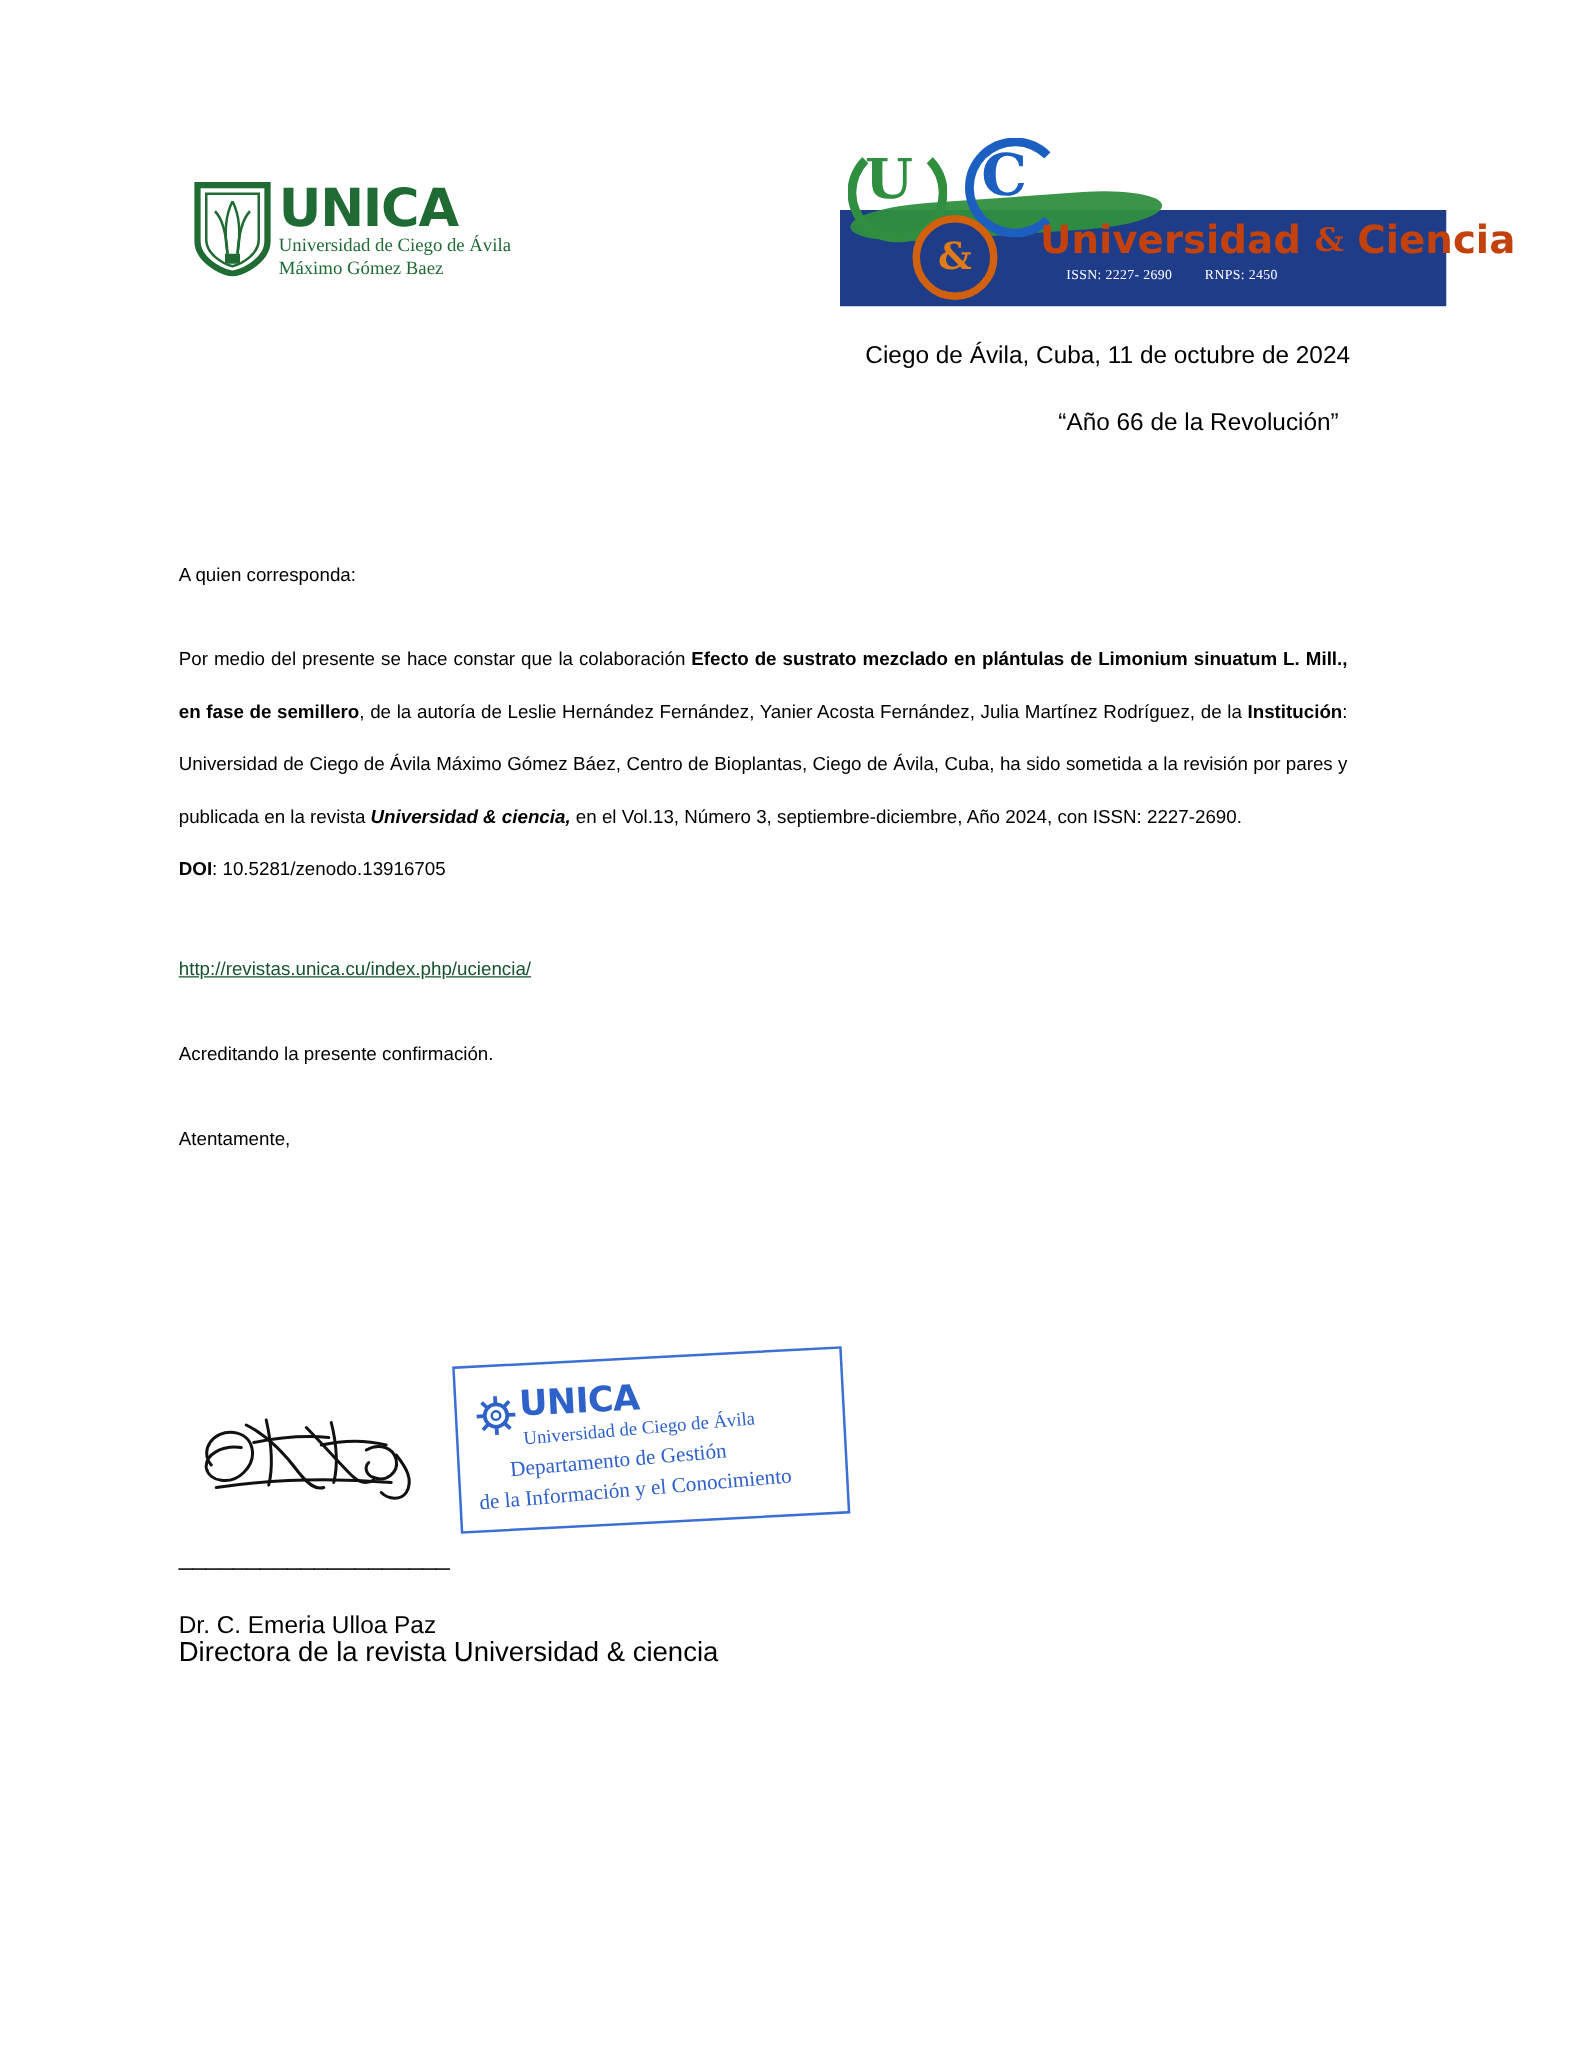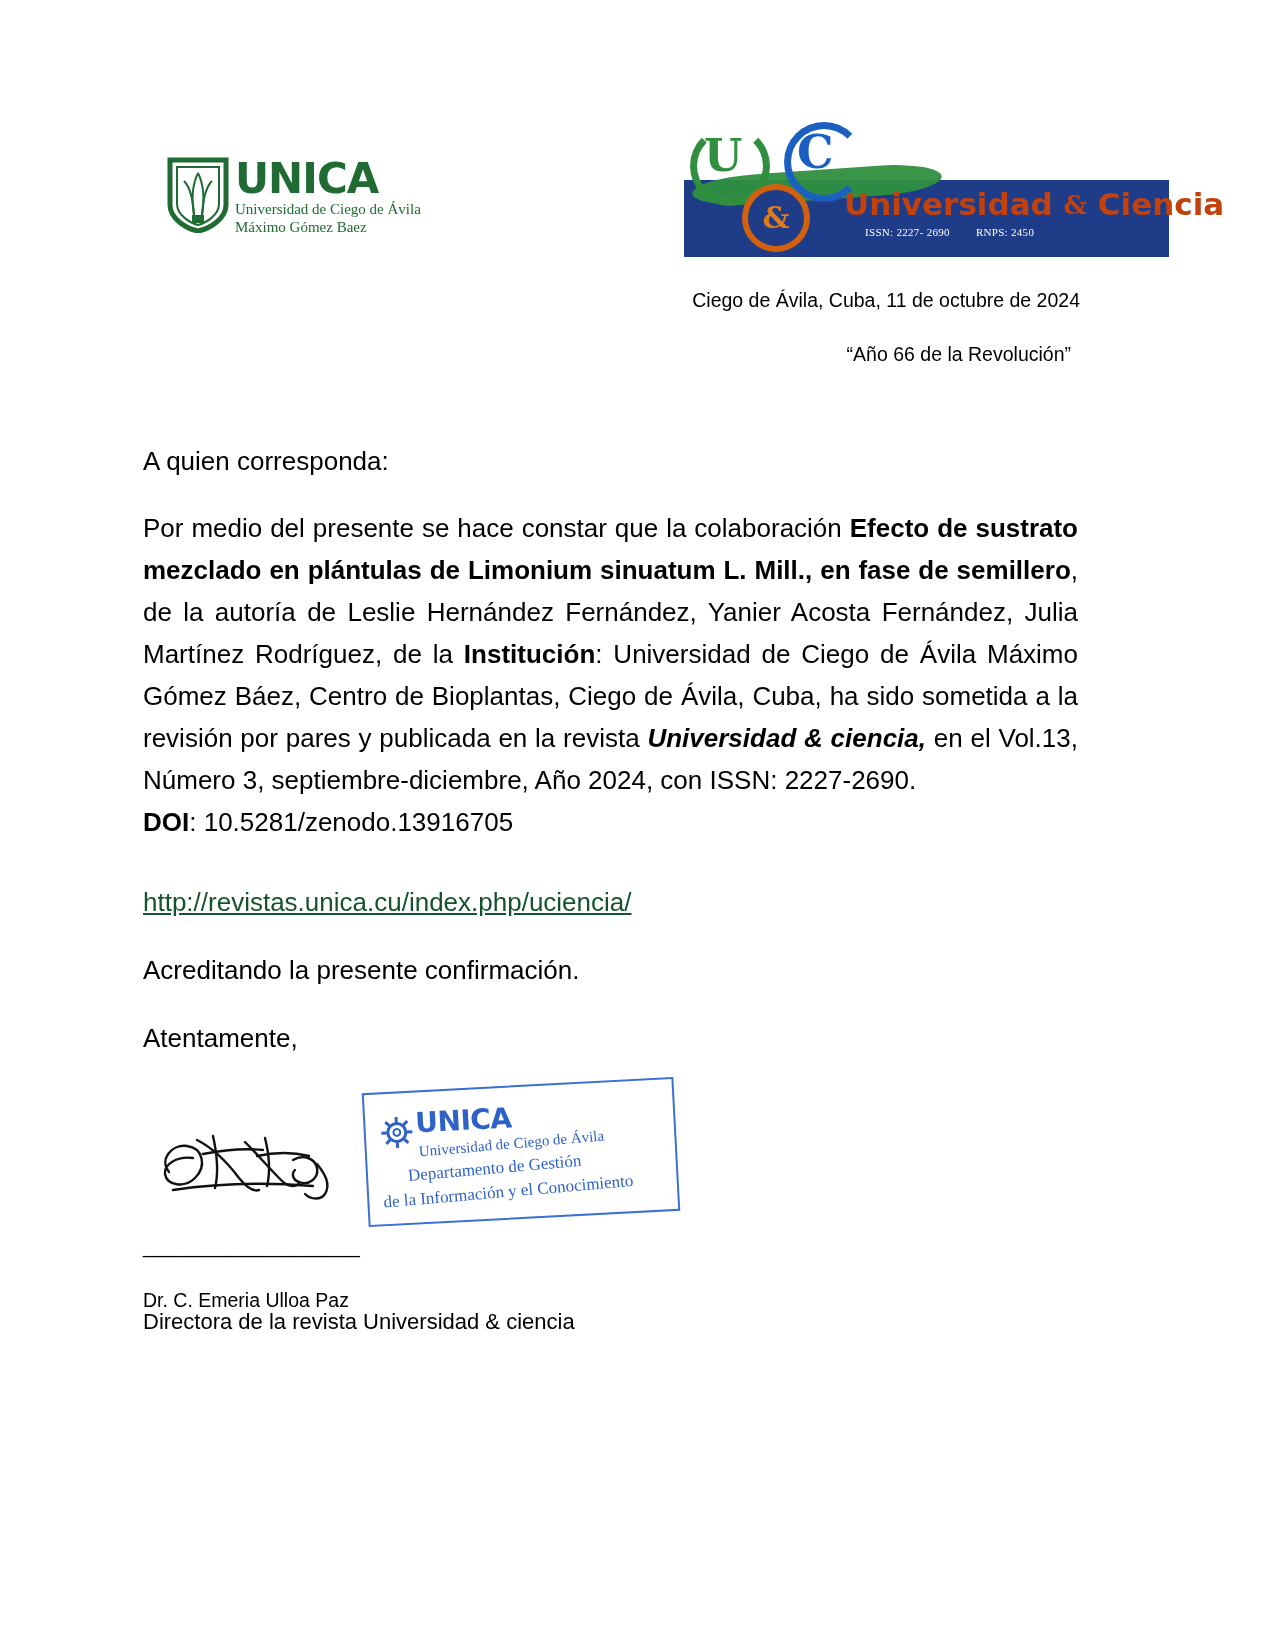--- a/index.html
+++ b/index.html
@@ -13,21 +13,21 @@
     font-family: "Liberation Sans", sans-serif;
     color: #000000;
     position: relative;
     overflow: hidden;
   }
   .page {
     position: relative;
     width: 1066px;
     height: 1650px;
     box-sizing: border-box;
-    padding: 12px;
+    padding: 0;
   }
 
   
   .header {
     position: relative;
     height: 250px;
   }
   .unica-logo {
     position: absolute;
     left: 155px;
@@ -172,38 +172,38 @@
     letter-spacing: .3px;
     color: #ffffff;
     white-space: nowrap;
   }
   .uc-issn .gap { display: inline-block; width: 26px; }
 
   
   .datelines {
     position: absolute;
     left: 0;
-    top: 283px;
+    top: 267px;
     width: 1080px;
     text-align: right;
     font-size: 19.5px;
     line-height: 34px;
   }
   .datelines .l2 {
     margin-top: 20px;
     margin-right: 9px;
   }
 
   
   .body-wrap {
     position: absolute;
     left: 143px;
     top: 440px;
     width: 935px;
-    font-size: 26px;
+    font-size: 15px;
     line-height: 42px;
   }
   .salutation {
     margin-bottom: 25px;
   }
   .para {
     text-align: justify;
     text-justify: inter-word;
   }
   .para b { font-weight: bold; }

